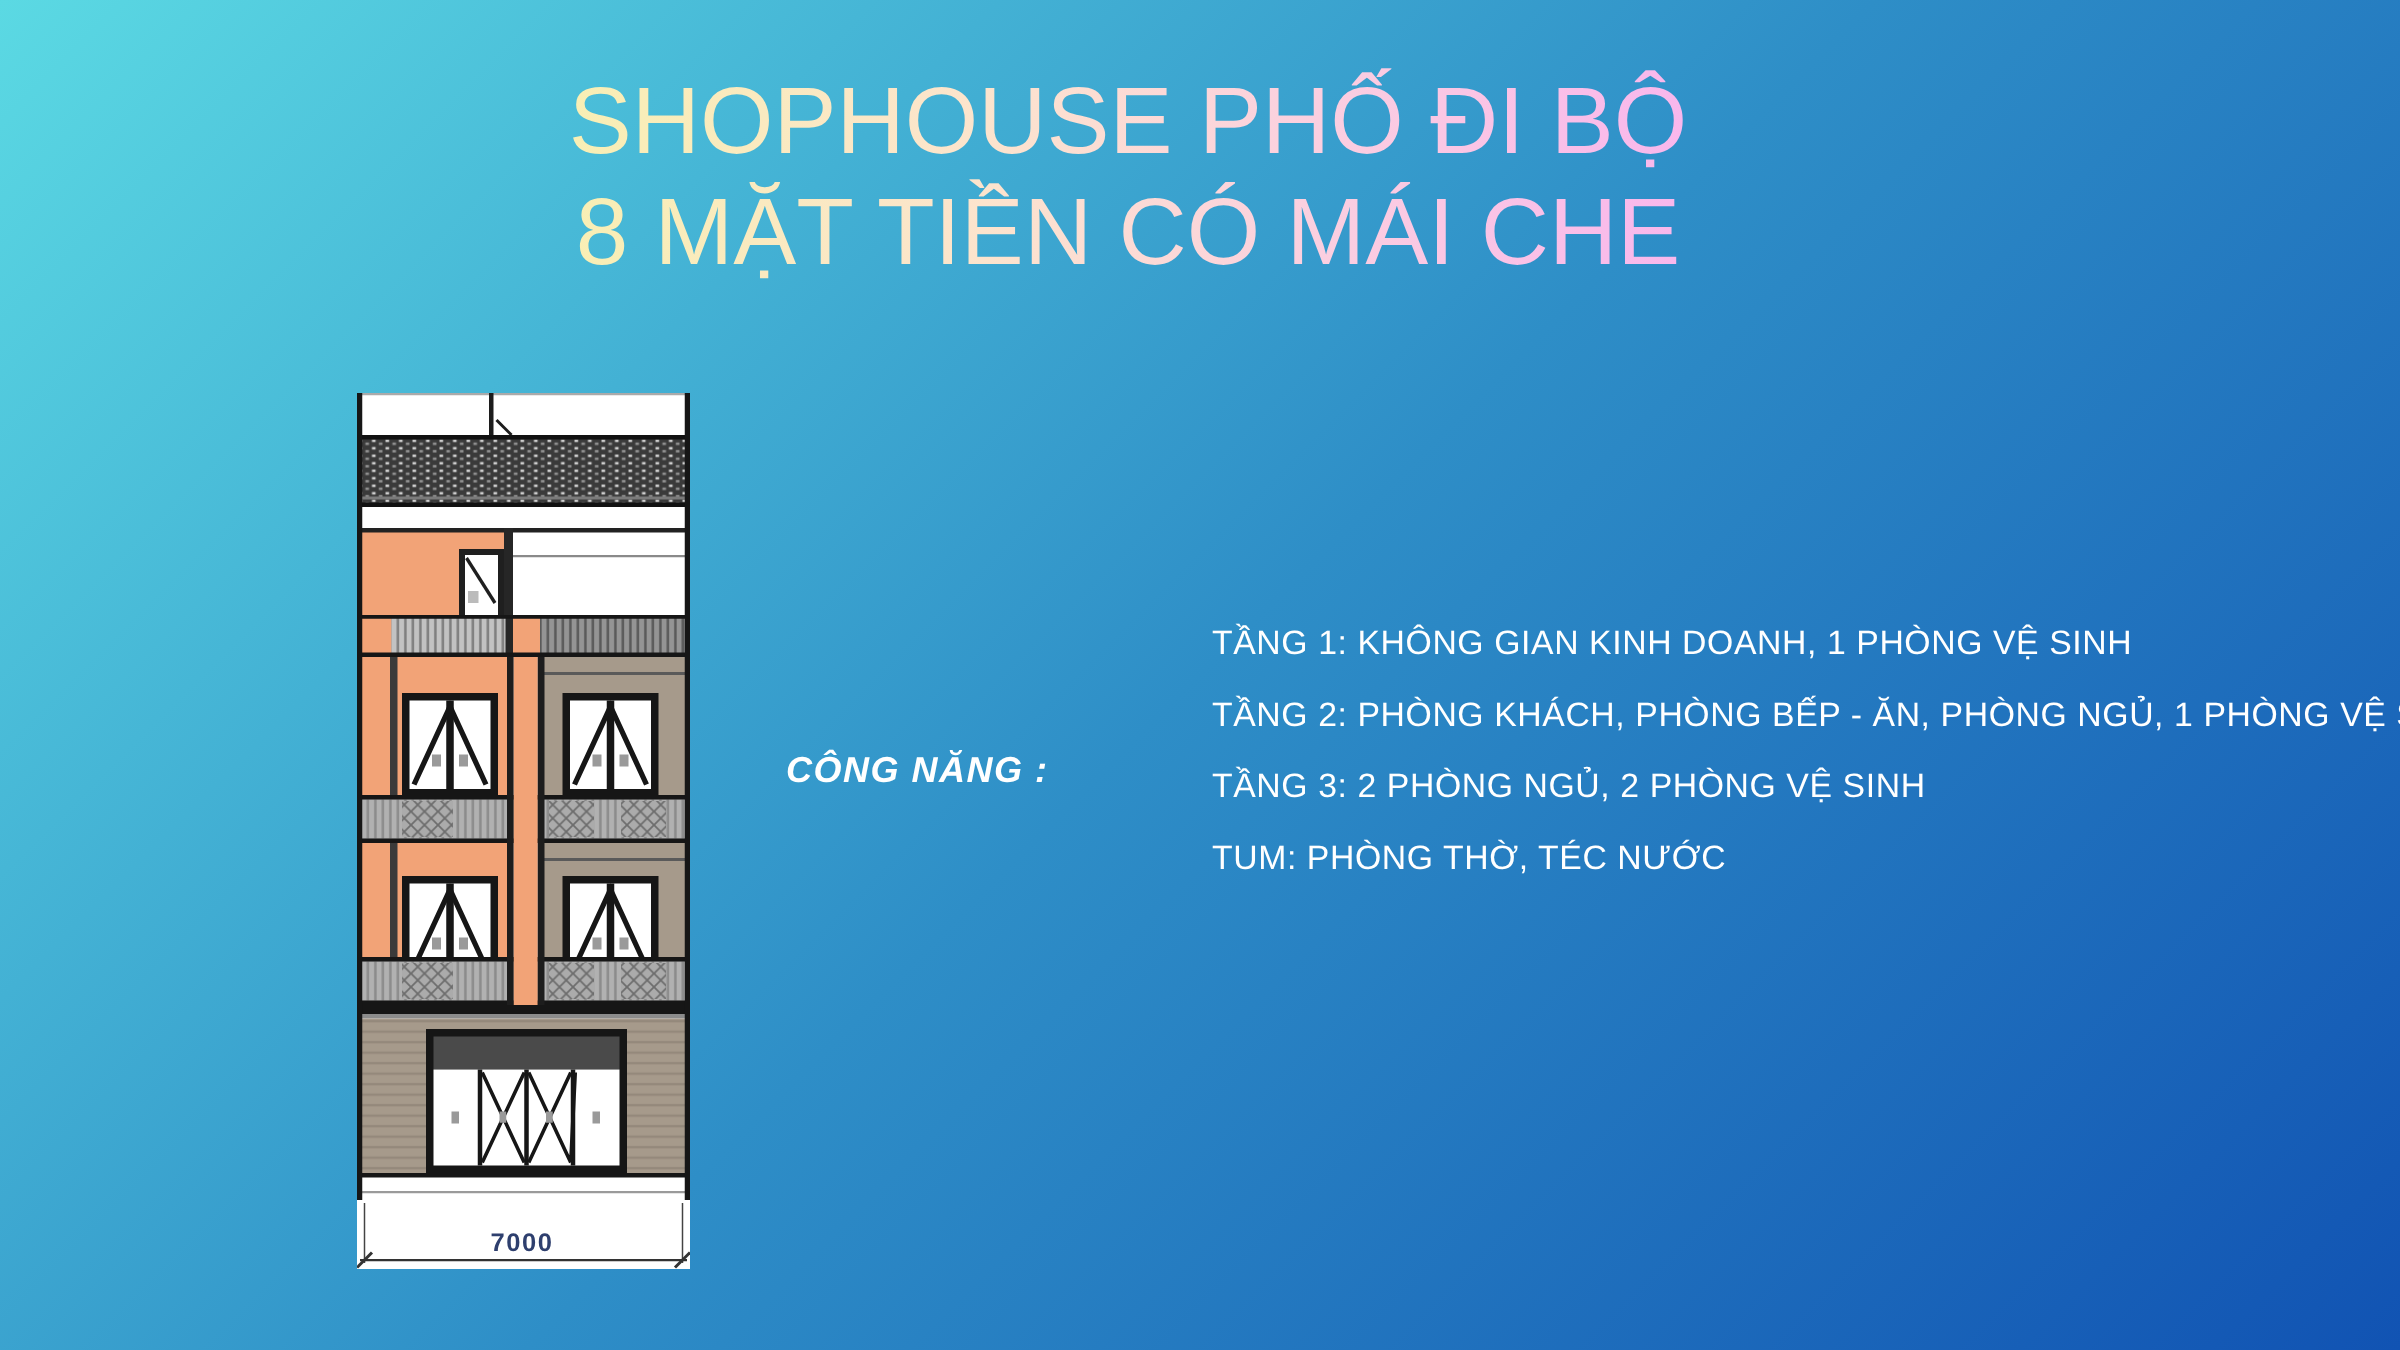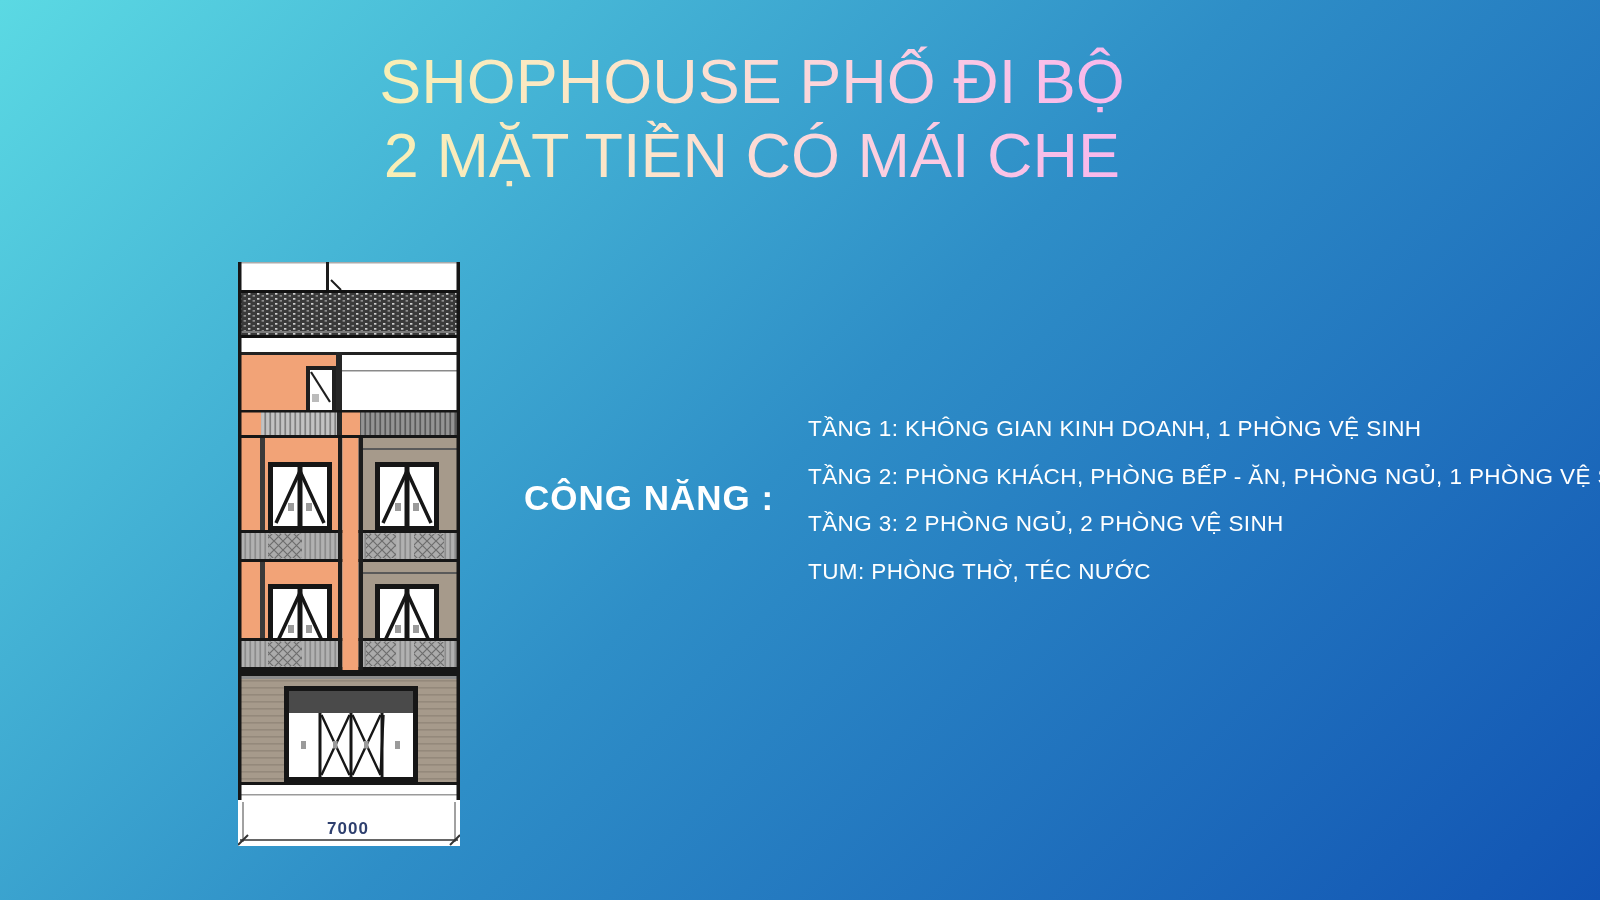--- a/index.html
+++ b/index.html
@@ -28,24 +28,24 @@
       var(--title-g4,#f8b4ee) 100%);
     -webkit-background-clip:text;
     background-clip:text;
     -webkit-text-fill-color:transparent;
   }
   .building{
     position:absolute;left:238px;top:262px;width:222px;height:584px;
     display:block;
   }
   .func-label{
-    position:absolute;left:524px;top:472px;height:52px;
+    position:absolute;left:524px;top:488px;height:52px;
     display:flex;align-items:center;
-    font-size:35px;font-weight:800;letter-spacing:1px;
-    color:#ffffff;white-space:nowrap;
+    font-size:24px;font-weight:800;letter-spacing:1px;
+    color:#ffffff;white-space:nowrap;font-style:italic;
   }
   .func-list{
     position:absolute;left:808px;top:405px;
     color:#ffffff;
   }
   .func-item{
     height:47.7px;display:flex;align-items:center;
     font-size:22.5px;font-weight:400;letter-spacing:0.4px;
     white-space:nowrap;
   }
@@ -54,21 +54,21 @@
     font-weight:700;font-size:17px;letter-spacing:1px;
   }
 </style>
 </head>
 <body>
 
 <div class="slide">
 
   <div class="title">
     <div>SHOPHOUSE PHỐ ĐI BỘ</div>
-    <div>2 MẶT TIỀN CÓ MÁI CHE</div>
+    <div>8 MẶT TIỀN CÓ MÁI CHE</div>
   </div>
 
   <svg class="building" viewBox="0 0 222 584" xmlns="http://www.w3.org/2000/svg">
     <defs>
       <pattern id="speck" width="9" height="5" patternUnits="userSpaceOnUse">
         <rect x="1" y="1" width="2.4" height="1.7" fill="#cfcfcf"></rect>
         <rect x="5.6" y="3" width="2.4" height="1.7" fill="#8f8f8f"></rect>
       </pattern>
       <pattern id="vsl" width="5" height="4" patternUnits="userSpaceOnUse">
         <rect width="5" height="4" fill="#c2c2c2"></rect>

